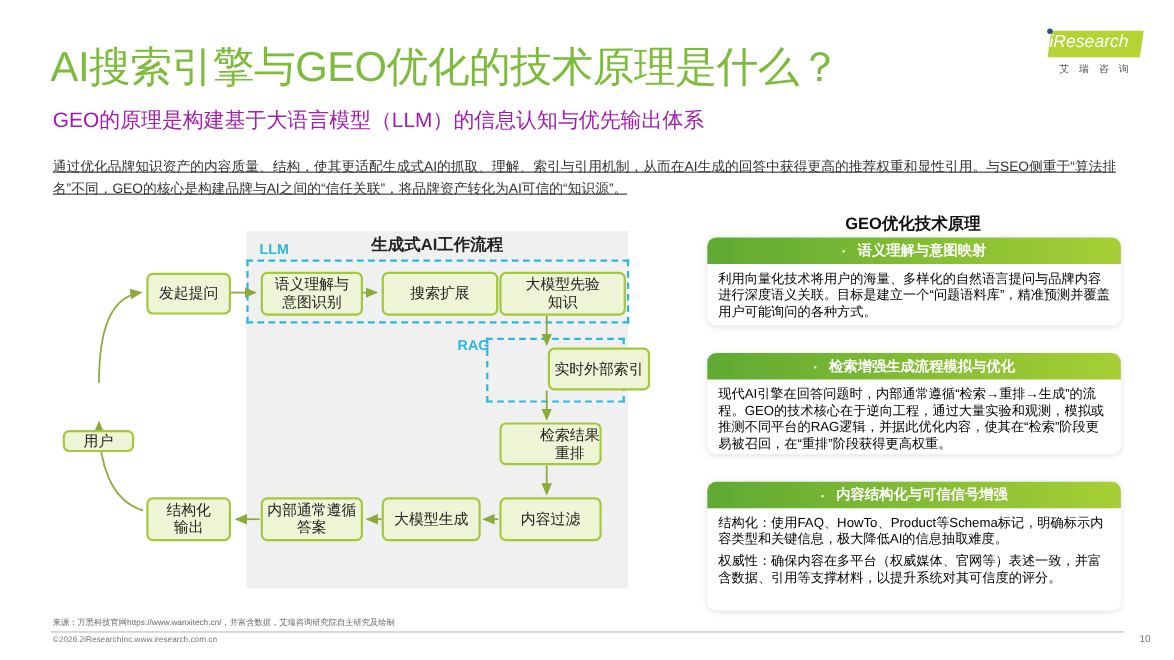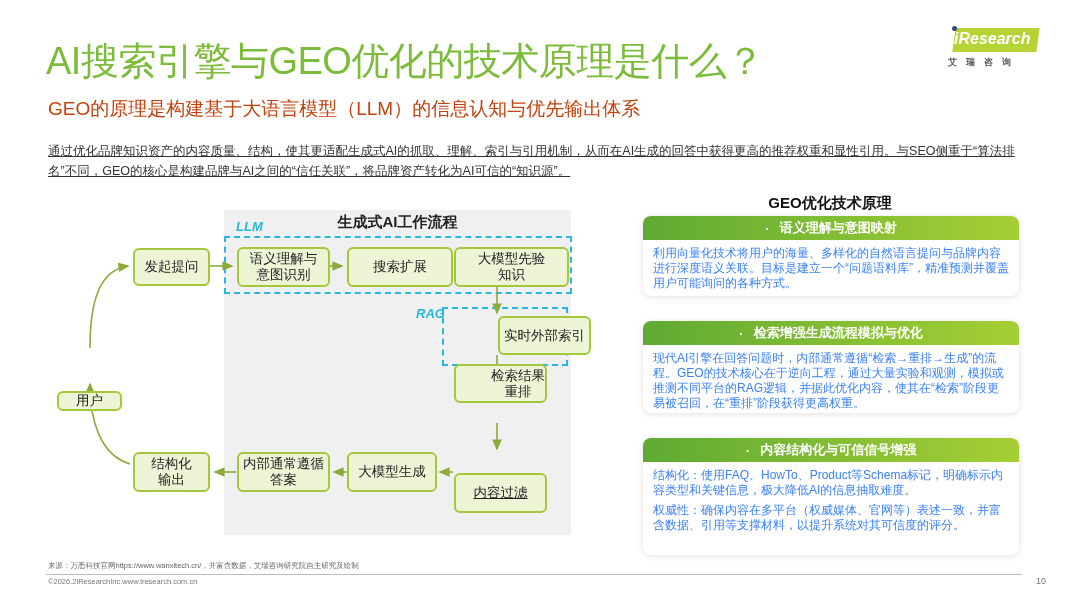--- a/index.html
+++ b/index.html
@@ -1,38 +1,38 @@
 <!DOCTYPE html>
 <html><head>
 <meta charset="utf-8">
 <style>
   html,body{margin:0;padding:0;background:#fff;}
   body{width:1067px;height:600px;position:relative;overflow:hidden;font-family:"Liberation Sans","DejaVu Sans",sans-serif;color:#333;}
   .abs{position:absolute;}
   .title{left:46px;top:36px;font-size:38px;color:#7cbc3a;letter-spacing:-0.5px;white-space:nowrap;}
-  .subtitle{left:48px;top:96px;font-size:19px;color:#c2410c;white-space:nowrap;}
-  .logo{left:948px;top:26px;width:96px;height:46px;font-weight:bold;}
+  .subtitle{left:48px;top:96px;font-size:19px;color:#a21caf;white-space:nowrap;}
+  .logo{left:948px;top:26px;width:96px;height:46px;}
   .logo .band{position:absolute;left:6px;top:2px;width:84px;height:24px;background:#b6d334;transform:skewX(-8deg);}
   .logo .txt{position:absolute;left:6px;top:4px;font-size:16px;color:#fff;font-style:italic;}
   .logo .dot{position:absolute;left:4px;top:0px;width:5px;height:5px;border-radius:50%;background:#2d4b8a;}
-  .logo .cn{position:absolute;left:0;top:30px;font-size:9px;color:#555;letter-spacing:9px;text-align:right;}
+  .logo .cn{position:absolute;left:15px;top:30px;font-size:9px;color:#555;letter-spacing:9px;text-align:right;}
   .intro{left:48px;top:141px;width:970px;font-size:12.5px;line-height:20px;color:#333;text-decoration:underline;}
   
   .grey-bg{left:224px;top:210px;width:347px;height:325px;background:#f0f0f0;}
   .flow-title{left:224px;top:213px;width:347px;text-align:center;font-size:15px;font-weight:bold;color:#222;}
-  .tag{font-size:13px;font-weight:bold;color:#29b8dd;font-style:italic;}
+  .tag{font-size:13px;font-weight:bold;color:#29b8dd;}
   .dash{border:2.5px dashed #29b8dd;box-sizing:border-box;}
   .node{position:absolute;box-sizing:border-box;border:2.5px solid #a3c83c;background:#eef4d6;border-radius:6px;display:flex;align-items:center;justify-content:center;text-align:center;font-size:13.5px;line-height:16px;color:#222;white-space:pre-line;}
   svg.lines{position:absolute;left:0;top:0;}
   
   .panel-title{left:640px;top:194px;width:380px;text-align:center;font-size:15px;font-weight:bold;color:#111;}
   .card{position:absolute;left:643px;width:376px;background:#fff;box-shadow:0 1px 6px rgba(0,0,0,0.12);border-radius:8px;}
   .card-head{height:24px;border-radius:8px 8px 0 0;background:linear-gradient(90deg,#5faa33,#a6cf34);color:#fff;font-weight:bold;font-size:13px;display:flex;align-items:center;justify-content:center;}
   .card-head .bullet{margin-right:10px;}
-  .card-body{padding:6px 10px 6px 10px;font-size:12px;line-height:15px;color:#3b82f6;}
+  .card-body{padding:6px 10px 6px 10px;font-size:12px;line-height:15px;color:#000000;}
   .card-body p{margin:0 0 5px 0;}
   .source{left:48px;top:561px;font-size:7.5px;color:#666;}
   .hr{left:46px;top:574px;width:976px;height:1px;background:#bbb;}
   .copy{left:48px;top:577px;font-size:7.5px;color:#777;}
   .pageno{left:1036px;top:576px;font-size:9px;color:#777;}
 </style>
 </head>
 <body>
 
 <div class="abs title">AI搜索引擎与GEO优化的技术原理是什么？</div>
@@ -76,22 +76,22 @@
   </svg>
 
   <div class="node" style="left:57px;top:347px;width:65px;height:20px;margin-top:44px;">用户</div>
   <div class="node" style="left:133px;top:248px;width:77px;height:38px;">发起提问</div>
   <div class="node" style="left:237px;top:247px;width:93px;height:40px;">语义理解与
 意图识别</div>
   <div class="node" style="left:347px;top:247px;width:106px;height:40px;">搜索扩展</div>
   <div class="node" style="left:454px;top:247px;width:115px;height:40px;">大模型先验
 知识</div>
   <div class="node" style="left:454px;top:316px;width:93px;height:39px;margin-left:44px;">实时外部索引</div>
-  <div class="node" style="left:454px;top:364px;width:93px;height:39px;padding-left:35px;">检索结果重排</div>
-  <div class="node" style="left:454px;top:473px;width:93px;height:40px;text-decoration:underline;">内容过滤</div>
+  <div class="node" style="left:454px;top:384px;width:93px;height:39px;padding-left:35px;">检索结果重排</div>
+  <div class="node" style="left:454px;top:452px;width:93px;height:40px;">内容过滤</div>
   <div class="node" style="left:347px;top:452px;width:90px;height:40px;">大模型生成</div>
   <div class="node" style="left:237px;top:452px;width:93px;height:40px;">内部通常遵循
 答案</div>
   <div class="node" style="left:133px;top:452px;width:77px;height:40px;">结构化
 输出</div>
 </div>
 
 <div class="abs panel-title">GEO优化技术原理</div>
 
 <div class="card" style="top:216px;height:80px;">

